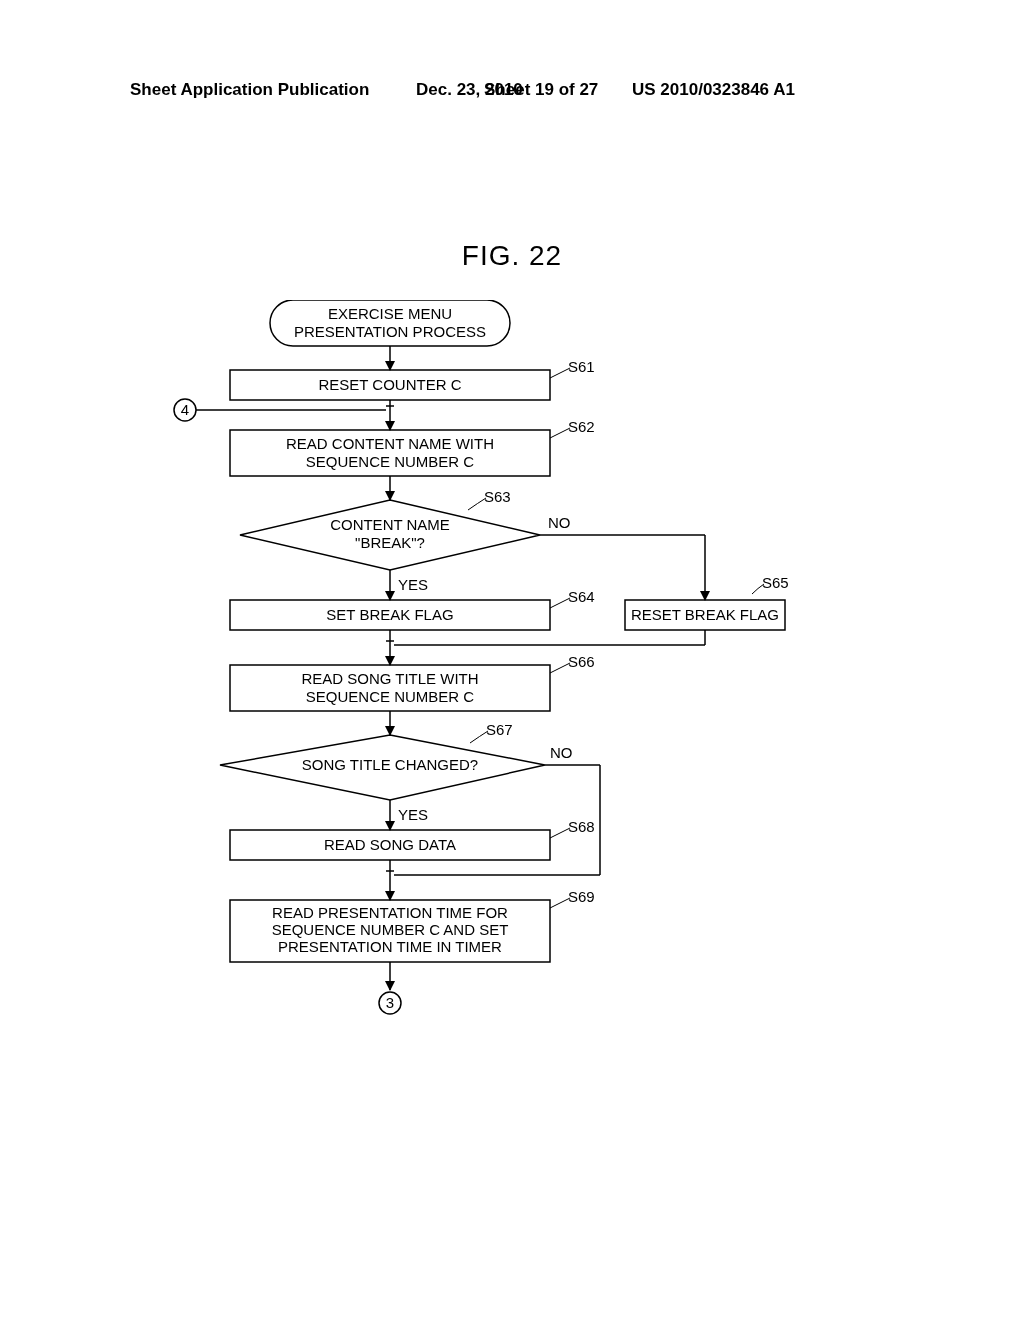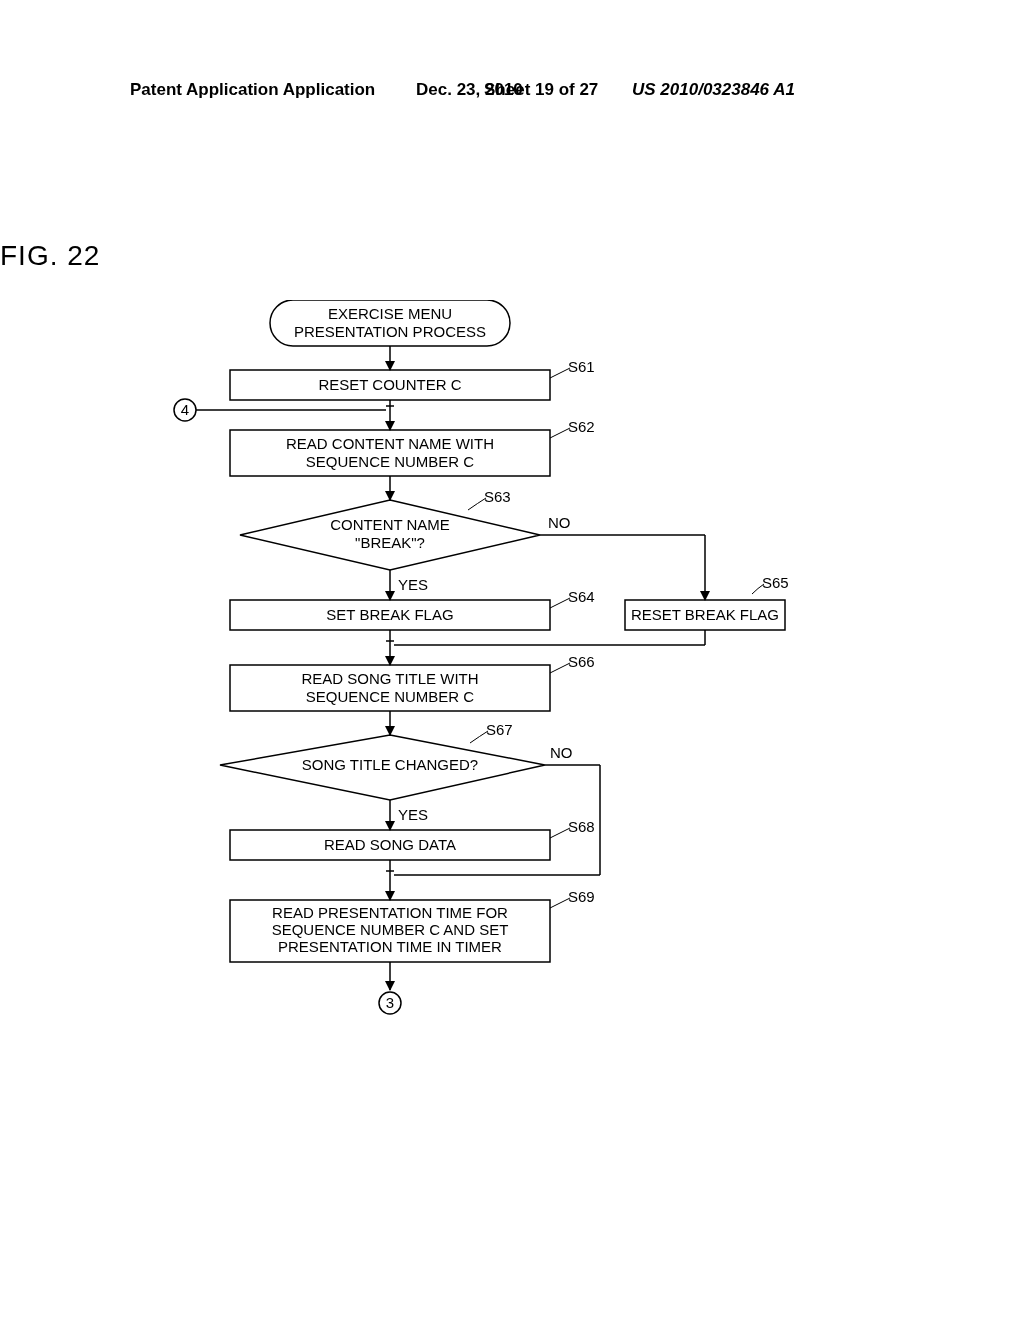--- a/index.html
+++ b/index.html
@@ -15,27 +15,27 @@
     position: absolute;
     top: 80px;
     left: 0;
     width: 1024px;
     font-size: 17px;
     font-weight: bold;
   }
   .header .left { position: absolute; left: 130px; }
   .header .center { position: absolute; left: 380px; margin-left: 36px; }
   .header .right1 { position: absolute; left: 484px; }
-  .header .right2 { position: absolute; left: 632px; font-style: italic; }
+  .header .right2 { position: absolute; left: 632px; }
   .figure-title {
     position: absolute;
     top: 240px;
     left: 0;
     width: 1024px;
-    text-align: left;
+    text-align: center;
     font-size: 28px;
     letter-spacing: 1px;
   }
   svg.flow {
     position: absolute;
     top: 300px;
     left: 150px;
   }
   .box-text {
     font-size: 15px;
@@ -45,21 +45,21 @@
   .label-text {
     font-size: 15px;
     text-anchor: start;
     font-family: Arial, Helvetica, sans-serif;
   }
 </style>
 </head>
 <body>
 
 <div class="header">
-  <span class="left">Patent Application Application</span>
+  <span class="left">Sheet Application Publication</span>
   <span class="center">Dec. 23, 2010</span>
   <span class="right1">Sheet 19 of 27</span>
   <span class="right2">US 2010/0323846 A1</span>
 </div>
 
 <div class="figure-title">FIG. 22</div>
 
 <svg class="flow" width="720" height="820" viewBox="0 0 720 820">
   <defs>
     <marker id="arrow" viewBox="0 0 10 10" refX="9" refY="5" markerWidth="7" markerHeight="7" orient="auto-start-reverse">

